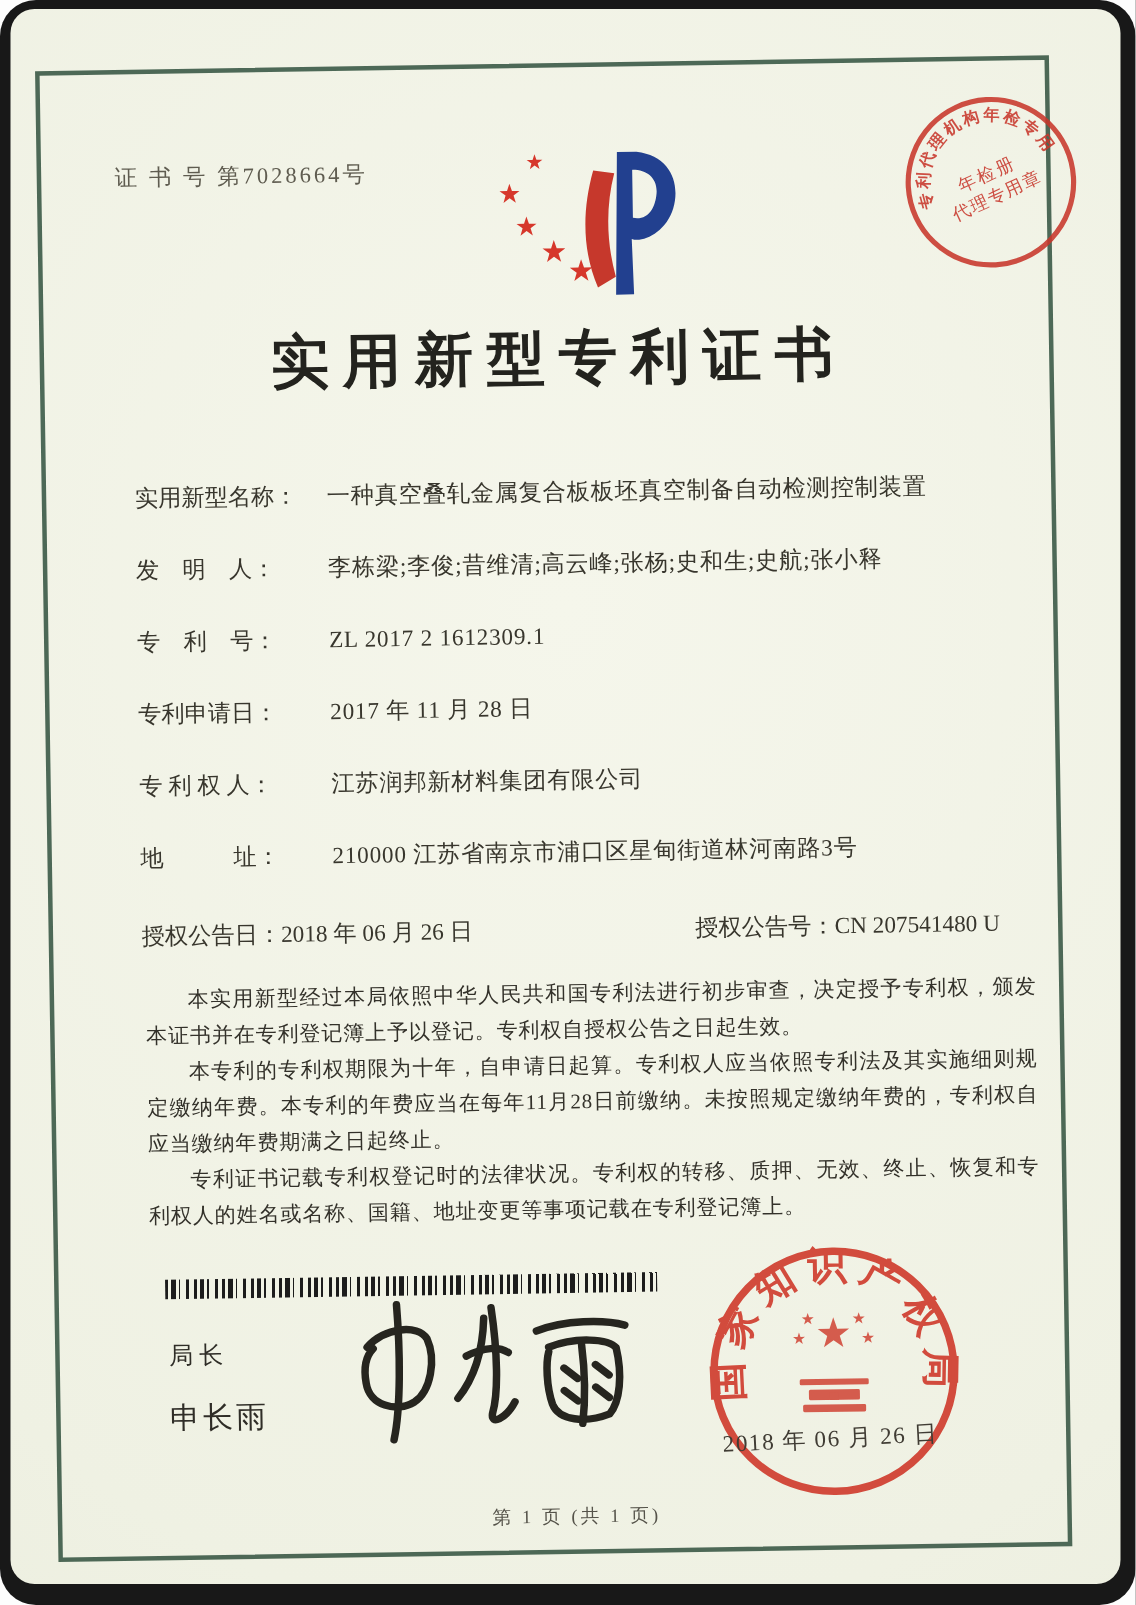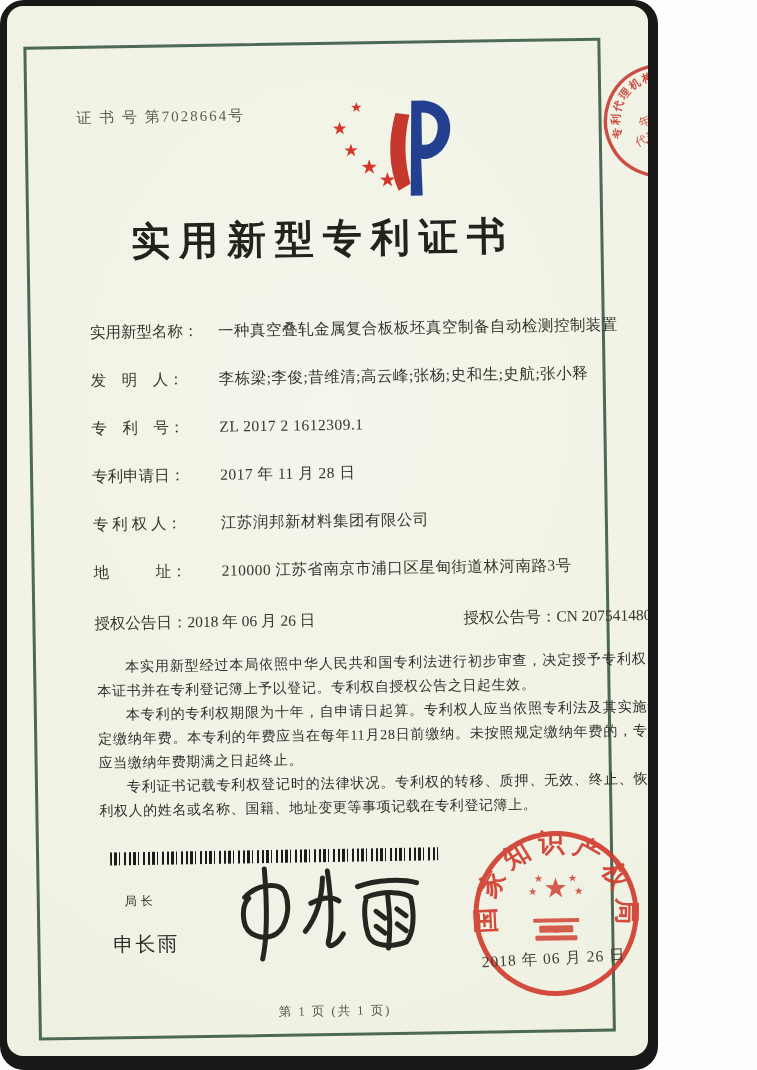--- a/index.html
+++ b/index.html
@@ -1,16 +1,16 @@
 <!DOCTYPE html>
 <html><head>
 <meta charset="utf-8">
 <style>
   html,body{margin:0;padding:0;background:#fdfdfd;}
-  .photo{position:relative;width:658px;height:1070px;font-family:"Liberation Serif","DejaVu Serif",serif;}
+  .photo{position:relative;width:757px;height:1070px;font-family:"Liberation Serif","DejaVu Serif",serif;}
   .photo-edge{position:absolute;inset:0;background:#181818;border-radius:24px;}
   .paper{position:absolute;left:7px;top:6px;right:10px;bottom:14px;border-radius:16px;overflow:hidden;
          background:radial-gradient(130% 105% at 50% 38%, #f5f6eb 0%, #eff1e3 62%, #e9ebdb 100%);}
   .tilt{position:absolute;inset:0;transform:rotate(-0.9deg);transform-origin:50% 50%;}
   .frame{position:absolute;left:24px;top:36px;right:40px;bottom:20px;border:3px solid #30503d;opacity:.85;}
   .cert-no{position:absolute;left:76px;top:99px;font-size:15px;letter-spacing:2px;color:#5f5c50;}
   .title{position:absolute;left:0;right:0;top:206px;text-align:center;font-size:39px;font-weight:700;
          letter-spacing:9px;color:#23231e;}
   .logo{position:absolute;left:323px;top:90px;}
   .agency-seal{position:absolute;left:596px;top:56px;transform:rotate(-24deg);opacity:.88;}
@@ -19,21 +19,21 @@
   .lbl{display:inline-block;min-width:128px;white-space:pre;}
   .val{flex:1;letter-spacing:.5px;}
   .grant-row{position:absolute;left:86px;top:604px;width:620px;font-size:15.5px;color:#38362d;}
   .grant-right{position:absolute;left:369px;top:0;}
   .paras{position:absolute;left:88px;top:646px;width:594px;font-size:14px;line-height:24px;
          color:#33312a;text-align:justify;letter-spacing:.6px;}
   .paras p{margin:0;text-indent:2em;}
   .barcode{position:absolute;left:98px;top:843px;width:328px;height:13px;
     background:repeating-linear-gradient(90deg,#1c1c1c 0 2px,transparent 2px 4px,#1c1c1c 4px 7px,
       transparent 7px 9px,#1c1c1c 9px 10px,transparent 10px 14px,#1c1c1c 14px 16px,transparent 16px 19px);}
-  .director-title{position:absolute;left:112px;top:884px;font-size:12px;letter-spacing:4px;color:#2f2d27;}
+  .director-title{position:absolute;left:100px;top:884px;font-size:16px;letter-spacing:4px;color:#2f2d27;}
   .director-name{position:absolute;left:100px;top:922px;font-size:20px;letter-spacing:2px;color:#2f2d27;}
   .signature{position:absolute;left:212px;top:850px;}
   .main-seal{position:absolute;left:458px;top:826px;opacity:.9;}
   .seal-date{position:absolute;left:468px;top:946px;font-size:15.5px;letter-spacing:1px;color:#403c34;
              transform:rotate(-2deg);}
   .footer{position:absolute;left:0;right:0;top:997px;text-align:center;font-size:12.5px;
           letter-spacing:2px;color:#55534a;}
 </style>
 </head>
 <body>

